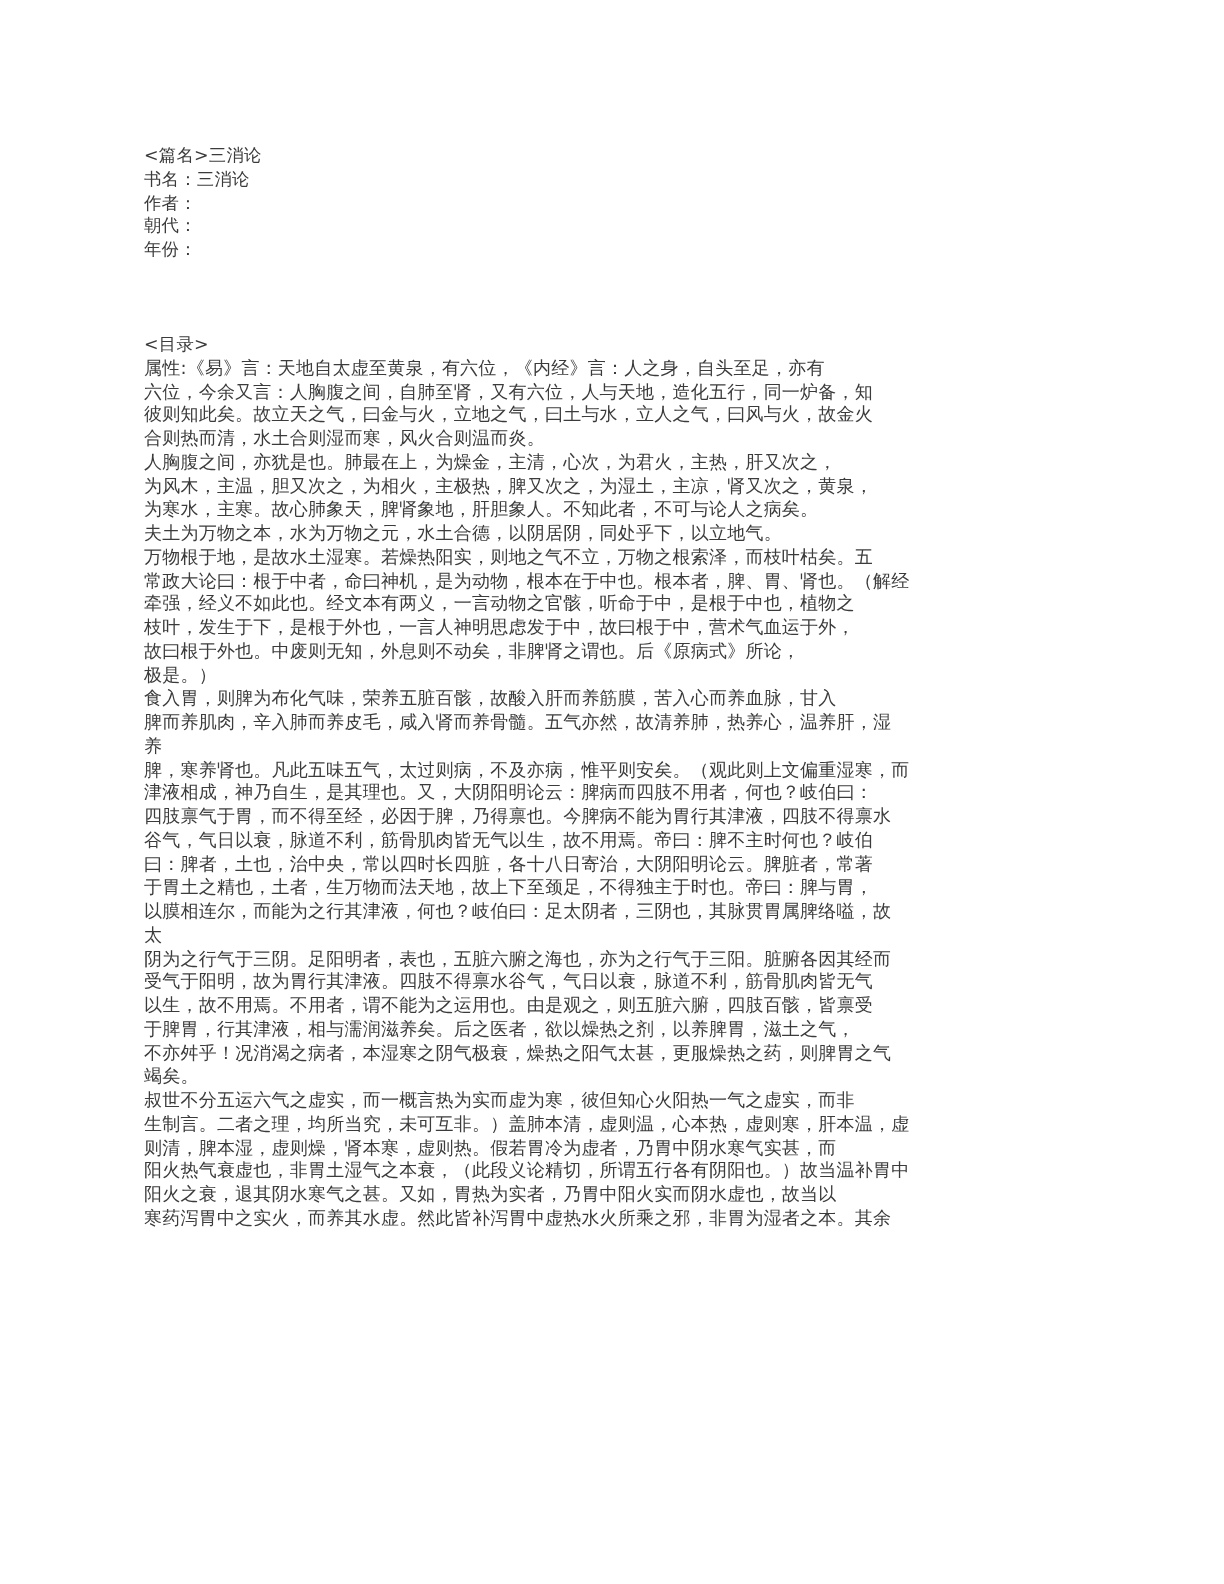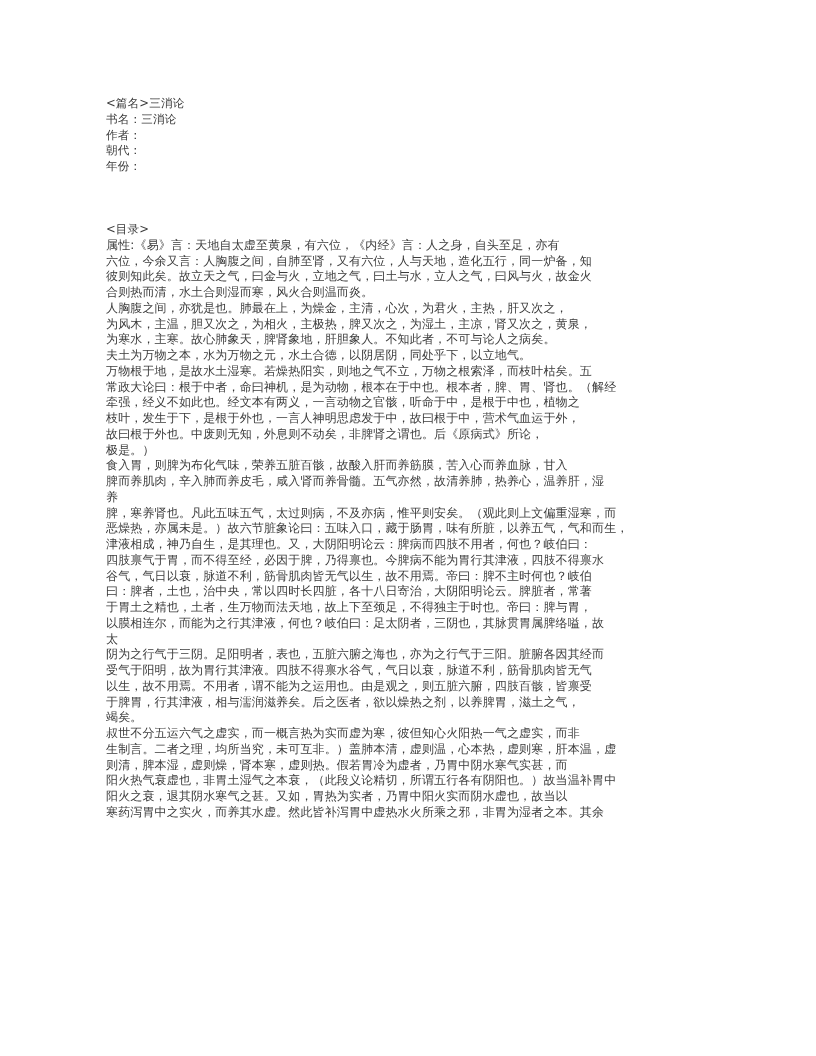--- a/index.html
+++ b/index.html
@@ -16,21 +16,21 @@
   }
   .page {
     position: relative;
     width: 816px;
     height: 1056px;
     background: #ffffff;
     box-sizing: border-box;
   }
   .content {
     position: absolute;
-    left: 106px;
+    left: 96px;
     top: 96px;
     width: 596px;
   }
   .doc-line {
     font-size: 12px;
     line-height: 15.75px;
     color: #3b3b3b;
     white-space: pre-wrap;
     word-break: break-all;
     letter-spacing: 0.15px;
@@ -87,32 +87,32 @@
         <div class="doc-line">万物根于地，是故水土湿寒。若燥热阳实，则地之气不立，万物之根索泽，而枝叶枯矣。五</div>
         <div class="doc-line">常政大论曰：根于中者，命曰神机，是为动物，根本在于中也。根本者，脾、胃、肾也。（解经</div>
         <div class="doc-line">牵强，经义不如此也。经文本有两义，一言动物之官骸，听命于中，是根于中也，植物之</div>
         <div class="doc-line">枝叶，发生于下，是根于外也，一言人神明思虑发于中，故曰根于中，营术气血运于外，</div>
         <div class="doc-line">故曰根于外也。中废则无知，外息则不动矣，非脾肾之谓也。后《原病式》所论，</div>
         <div class="doc-line">极是。）</div>
         <div class="doc-line">食入胃，则脾为布化气味，荣养五脏百骸，故酸入肝而养筋膜，苦入心而养血脉，甘入</div>
         <div class="doc-line">脾而养肌肉，辛入肺而养皮毛，咸入肾而养骨髓。五气亦然，故清养肺，热养心，温养肝，湿</div>
         <div class="doc-line">养</div>
         <div class="doc-line">脾，寒养肾也。凡此五味五气，太过则病，不及亦病，惟平则安矣。（观此则上文偏重湿寒，而</div>
-        <div class="doc-line">恶燥热，亦属未是。）故六节脏象论曰：五味入口，藏于肠胃，味有所脏，以养五气，气和而生，</div>
         <div class="doc-line">津液相成，神乃自生，是其理也。又，大阴阳明论云：脾病而四肢不用者，何也？岐伯曰：</div>
         <div class="doc-line">四肢禀气于胃，而不得至经，必因于脾，乃得禀也。今脾病不能为胃行其津液，四肢不得禀水</div>
         <div class="doc-line">谷气，气日以衰，脉道不利，筋骨肌肉皆无气以生，故不用焉。帝曰：脾不主时何也？岐伯</div>
         <div class="doc-line">曰：脾者，土也，治中央，常以四时长四脏，各十八日寄治，大阴阳明论云。脾脏者，常著</div>
         <div class="doc-line">于胃土之精也，土者，生万物而法天地，故上下至颈足，不得独主于时也。帝曰：脾与胃，</div>
         <div class="doc-line">以膜相连尔，而能为之行其津液，何也？岐伯曰：足太阴者，三阴也，其脉贯胃属脾络嗌，故</div>
         <div class="doc-line">太</div>
         <div class="doc-line">阴为之行气于三阴。足阳明者，表也，五脏六腑之海也，亦为之行气于三阳。脏腑各因其经而</div>
         <div class="doc-line">受气于阳明，故为胃行其津液。四肢不得禀水谷气，气日以衰，脉道不利，筋骨肌肉皆无气</div>
         <div class="doc-line">以生，故不用焉。不用者，谓不能为之运用也。由是观之，则五脏六腑，四肢百骸，皆禀受</div>
         <div class="doc-line">于脾胃，行其津液，相与濡润滋养矣。后之医者，欲以燥热之剂，以养脾胃，滋土之气，</div>
+        <div class="doc-line">不亦舛乎！况消渴之病者，本湿寒之阴气极衰，燥热之阳气太甚，更服燥热之药，则脾胃之气</div>
         <div class="doc-line">竭矣。</div>
         <div class="doc-line">叔世不分五运六气之虚实，而一概言热为实而虚为寒，彼但知心火阳热一气之虚实，而非</div>
         <div class="doc-line">生制言。二者之理，均所当究，未可互非。）盖肺本清，虚则温，心本热，虚则寒，肝本温，虚</div>
         <div class="doc-line">则清，脾本湿，虚则燥，肾本寒，虚则热。假若胃冷为虚者，乃胃中阴水寒气实甚，而</div>
         <div class="doc-line">阳火热气衰虚也，非胃土湿气之本衰，（此段义论精切，所谓五行各有阴阳也。）故当温补胃中</div>
         <div class="doc-line">阳火之衰，退其阴水寒气之甚。又如，胃热为实者，乃胃中阳火实而阴水虚也，故当以</div>
         <div class="doc-line">寒药泻胃中之实火，而养其水虚。然此皆补泻胃中虚热水火所乘之邪，非胃为湿者之本。其余</div>
       </div>
 
   </div>

